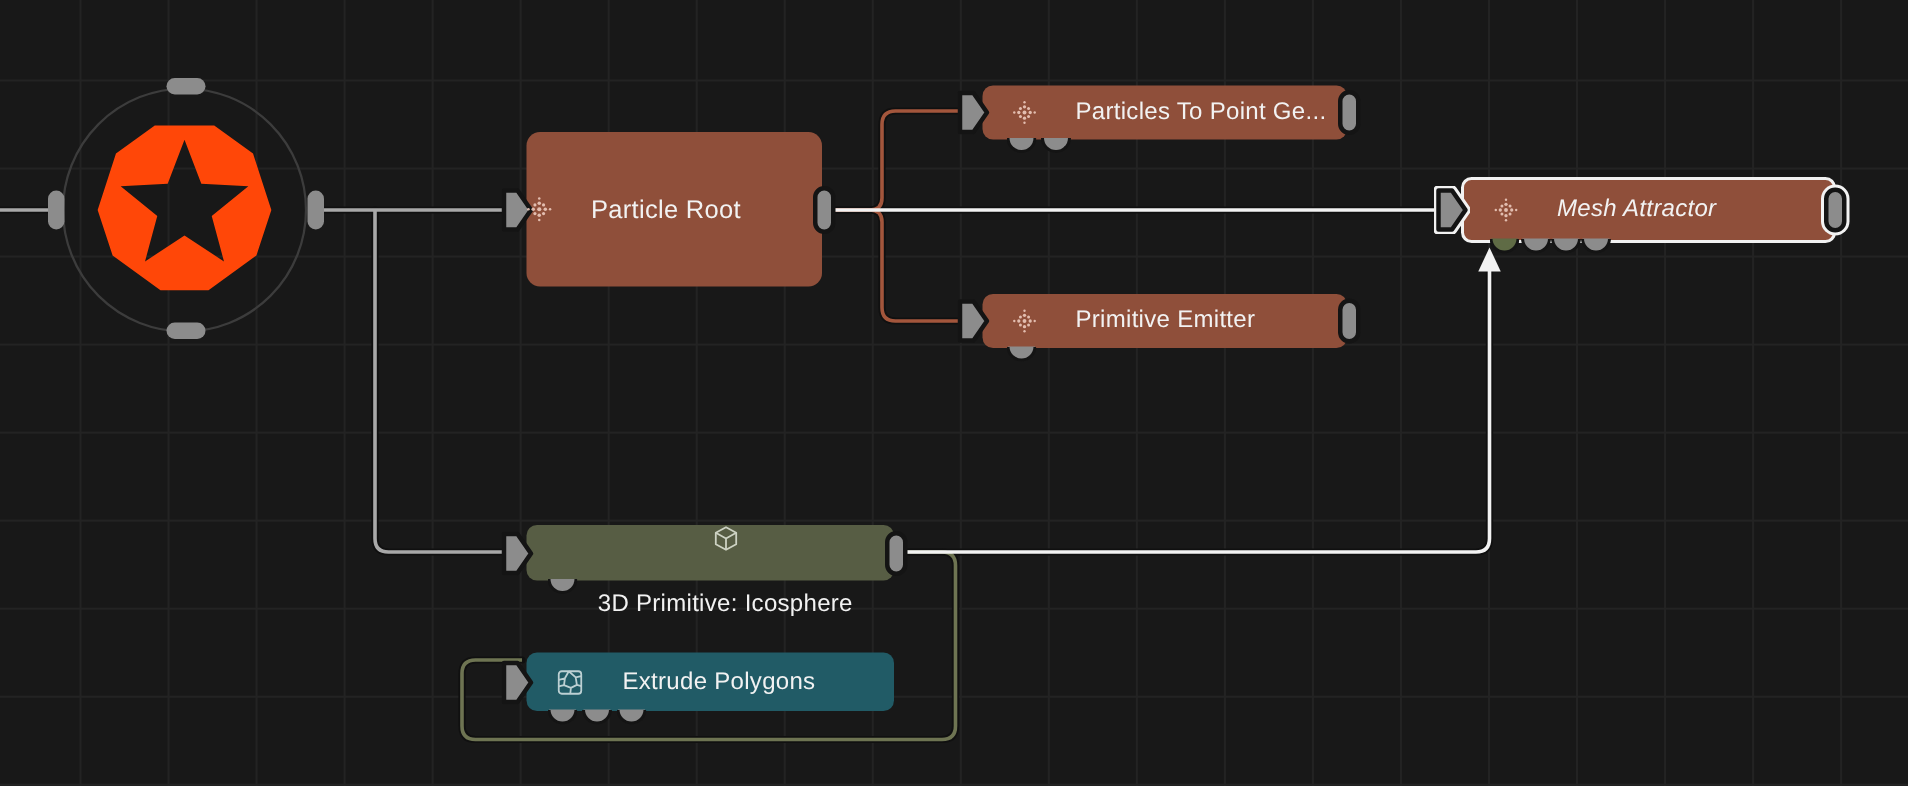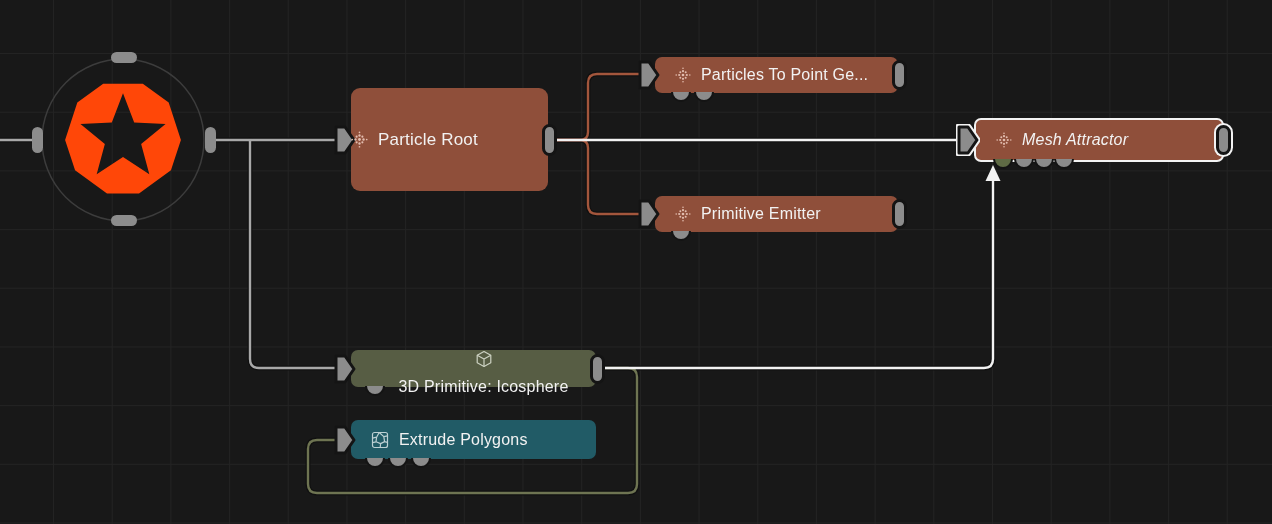--- a/index.html
+++ b/index.html
@@ -13,21 +13,21 @@
     background-position:-5.7px -5.7px;
     font-family:"Liberation Sans",sans-serif;
   }
   svg.wires{position:absolute;left:0;top:0;z-index:1;}
   .logo-wrap{position:absolute;left:38px;top:55px;width:170px;height:170px;z-index:2;}
   .logo-port{position:absolute;background:#8c8c8c;border-radius:7px;z-index:3;}
   .port-h{width:26px;height:11px;}
   .port-v{width:11px;height:26px;}
 
   .node{
-    position:absolute;display:flex;align-items:center;gap:10px;
+    position:absolute;display:flex;align-items:center;gap:26px;
     color:#f2f2f2;z-index:3;box-sizing:border-box;cursor:default;
   }
   .node .label{white-space:nowrap;letter-spacing:.2px;}
   .n-big{border-radius:9px;font-size:17px;}
   .n-small{border-radius:7px;font-size:16px;padding-left:20px;}
   .terracotta{background:#8f4f3a;}
   .olive{background:#575d44;}
   .teal{background:#215b66;}
   .selected{border:2px solid #f2f2f2;}
 
@@ -204,21 +204,21 @@
       <svg viewBox="0 0 18 18" width="18" height="18" fill="none" stroke="#cdd2c3" stroke-width="1.2" stroke-linejoin="round">
         <path d="M9 1.5 L15.8 5.2 V12.8 L9 16.5 L2.2 12.8 V5.2 Z"></path>
         <path d="M2.2 5.2 L9 9 L15.8 5.2 M9 9 V16.5"></path>
       </svg>
     </span>
     <span class="label">3D Primitive: Icosphere</span>
     <div class="out-pill"></div>
     <div class="bump" style="left:14px;"></div>
   </div>
 
-  <div class="node n-small teal" style="left:351px;top:420px;width:245px;height:39px;">
+  <div class="node n-small teal" style="left:351px;top:435px;width:245px;height:39px;">
     <svg class="in-arrow" viewBox="0 0 24 32">
       <path d="M3 3 H12 L21 16 L12 29 H3 Z" fill="#8c8c8c" stroke="#141414" stroke-width="3" stroke-linejoin="round"></path>
     </svg>
     <span class="icon">
       <svg viewBox="0 0 18 18" width="18" height="18" fill="none" stroke="#bcd0d3" stroke-width="1.2" stroke-linejoin="round">
         <rect x="1.5" y="1.5" width="15" height="15" rx="2"></rect>
         <path d="M1.5 7.2 L5.6 6.2 L8.2 1.5 M5.6 6.2 L5 10.8 L1.5 11.6 M5 10.8 L9.6 12.6 L9.2 16.5 M9.6 12.6 L13.6 10.6 L16.5 11.4 M13.6 10.6 L12.8 5.6 L16.5 4.8 M12.8 5.6 L8.2 1.5"></path>
       </svg>
     </span>
     <span class="label">Extrude Polygons</span>

